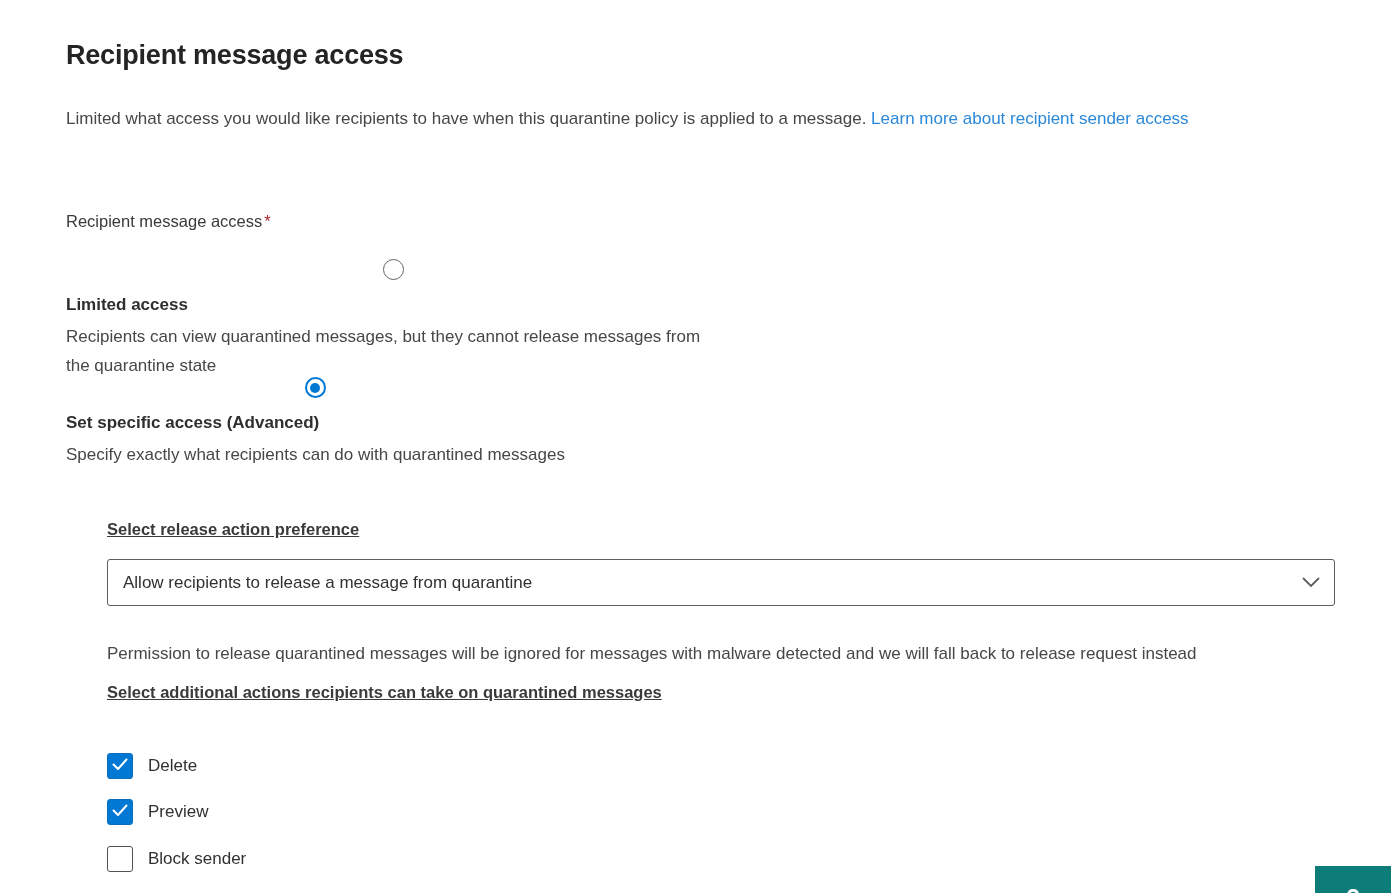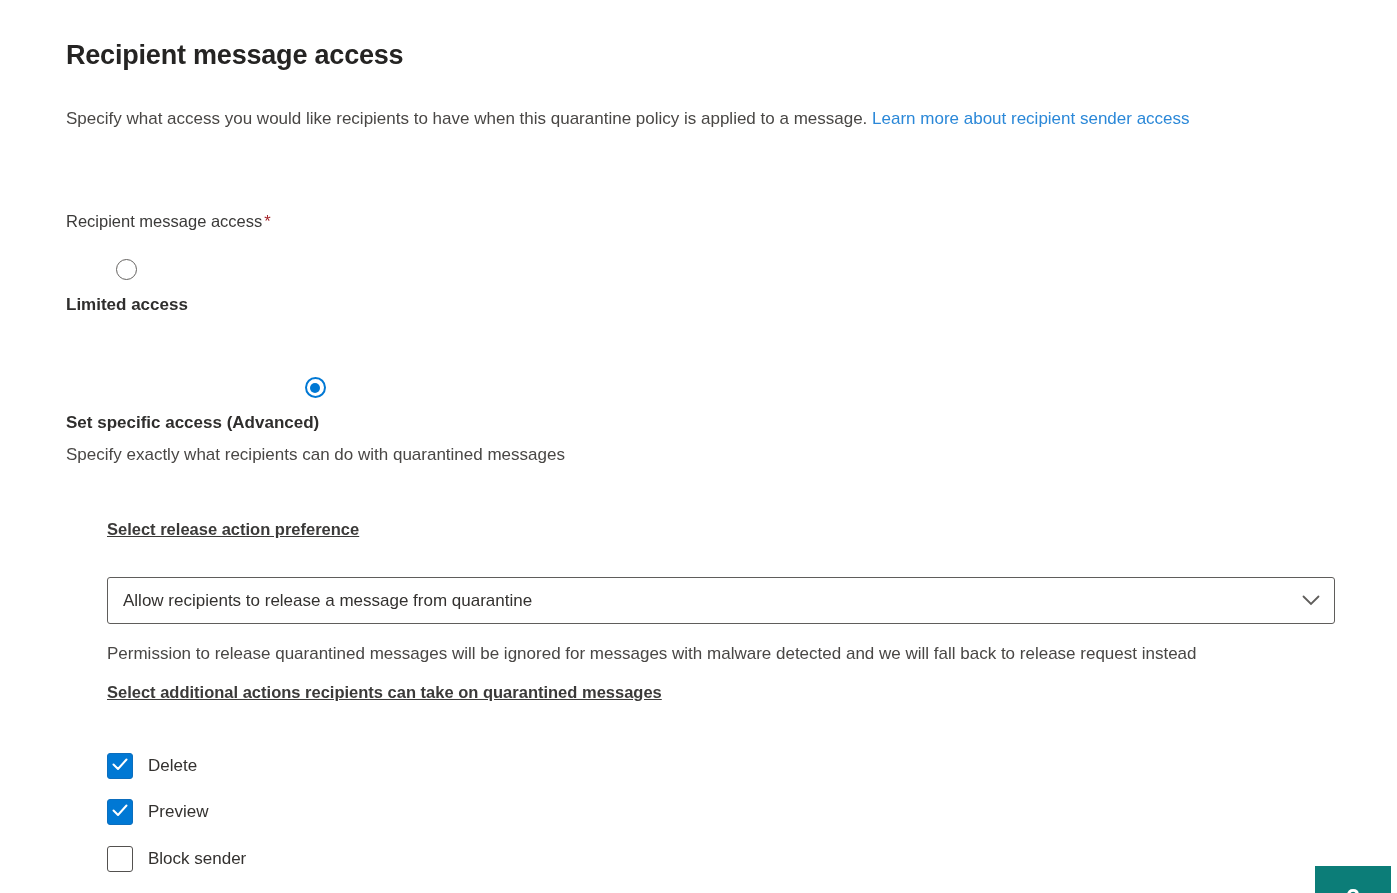--- a/index.html
+++ b/index.html
@@ -36,21 +36,21 @@
     content:"";position:absolute;left:3.5px;top:3.5px;right:3.5px;bottom:3.5px;
     border-radius:50%;background:#0078d4;
   }
   .radio-label{font-size:17px;font-weight:700;color:#2f2e2d;line-height:23px;cursor:pointer;}
   .radio-desc{font-size:17px;line-height:29px;color:#494745;margin-top:6px;max-width:655px;}
 
   
   .sub-label{left:107px;font-size:16.5px;font-weight:700;color:#3b3a39;text-decoration:underline;}
   .sub-label.thin{font-weight:600;}
   .dropdown{
-    left:107px;top:577px;width:1228px;height:47px;box-sizing:border-box;
+    left:107px;top:559px;width:1228px;height:47px;box-sizing:border-box;
     border:1px solid #5f5d5b;border-radius:3px;background:#fff;
     display:flex;align-items:center;justify-content:space-between;
     padding:0 14px 0 15px;cursor:pointer;
   }
   .dropdown-value{font-size:17px;color:#33312f;white-space:nowrap;overflow:hidden;}
   .chevron{flex-shrink:0;margin-left:12px;}
 
   .note{
     left:107px;top:640px;width:1232px;font-size:17px;line-height:28px;color:#494745;
   }
@@ -72,28 +72,29 @@
   }
   .help-button .glyph{
     color:#ffffff;font-size:23px;font-weight:700;margin-top:21px;line-height:1;
   }
 </style>
 </head>
 <body>
 
 <h1 class="abs page-title">Recipient message access</h1>
 
-<p class="abs page-desc"><span>Specify what access you would like recipients to have when this quarantine policy is applied to a message. </span><a>Learn more about recipient sender access</a></p>
+<p class="abs page-desc"><span>Limited what access you would like recipients to have when this quarantine policy is applied to a message. </span><a>Learn more about recipient sender access</a></p>
 
 <div class="abs field-label"><span>Recipient message access</span><span class="req">*</span></div>
 
 <div class="abs radio-option" style="top:258px;">
   <span class="radio"></span>
   <div>
     <div class="radio-label">Limited access</div>
+    <div class="radio-desc">Recipients can view quarantined messages, but they cannot release messages from the quarantine state</div>
   </div>
 </div>
 
 <div class="abs radio-option" style="top:376px;">
   <span class="radio selected"></span>
   <div>
     <div class="radio-label">Set specific access (Advanced)</div>
     <div class="radio-desc">Specify exactly what recipients can do with quarantined messages</div>
   </div>
 </div>

